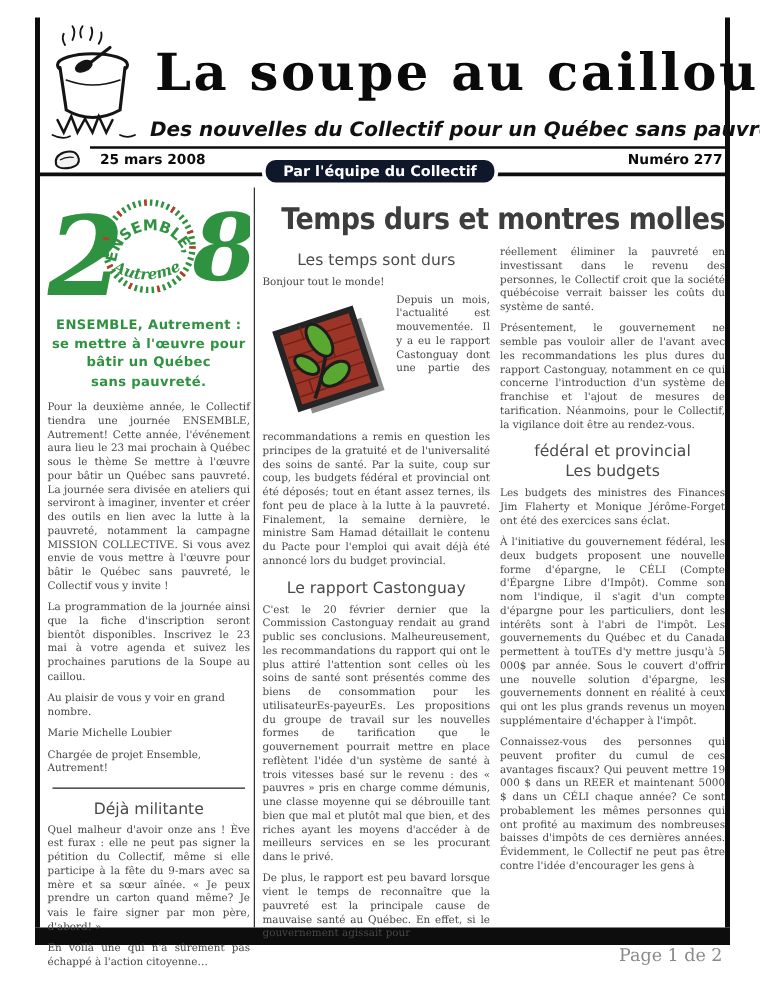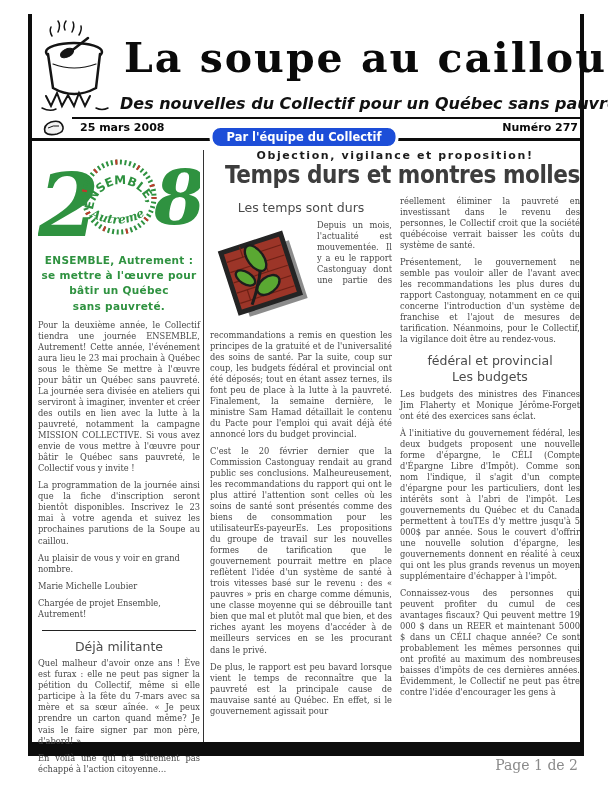--- a/index.html
+++ b/index.html
@@ -12,21 +12,21 @@
       color:#0a0a0a;white-space:nowrap;}
   .masthead-sub{position:absolute;left:120px;top:94px;width:466px;text-align:right;
       font-family:"DejaVu Sans",sans-serif;font-style:italic;font-weight:600;font-size:16px;
       color:#111;white-space:nowrap;}
   .rule-thin{position:absolute;left:72px;top:117px;width:512px;height:2px;background:#0d0d0d;}
   .rule-thick{position:absolute;left:28px;top:138px;width:556px;height:3px;background:#0d0d0d;}
   .date-row{position:absolute;top:121px;font-family:"DejaVu Sans",sans-serif;font-weight:bold;
       font-size:11px;color:#0a0a0a;}
   .date-row.left{left:80px;} .date-row.right{left:430px;width:148px;text-align:right;}
   .badge{position:absolute;left:50%;top:125px;transform:translateX(-50%);
-      background:#1d4ed8;color:#fff;border:3px solid #fff;border-radius:11px;
+      background:#0f172a;color:#fff;border:3px solid #fff;border-radius:11px;
       padding:2px 14px;font-family:"DejaVu Sans",sans-serif;font-weight:bold;font-size:11.5px;
       white-space:nowrap;z-index:5;}
   
   .kicker{position:absolute;left:206px;top:149px;width:378px;text-align:center;
       font-family:"DejaVu Sans",sans-serif;font-weight:bold;font-size:11px;letter-spacing:1.6px;
       color:#1c1c1c;white-space:nowrap;}
   .headline{position:absolute;left:206px;top:161px;width:378px;text-align:center;
       font-family:"DejaVu Sans",sans-serif;font-weight:bold;font-size:24px;letter-spacing:-0.5px;
       color:#3d3d3d;white-space:nowrap;transform:scaleX(0.9);transform-origin:center;}
   
@@ -77,21 +77,20 @@
 
   <svg width="24" height="18" viewBox="0 0 24 18" style="position:absolute;left:42px;top:119px;">
     <path d="M3 13 Q1 6 9 3 Q19 0 21 8 Q22 13 15 15 Q6 17 3 13 Z" fill="#f2f2f2" stroke="#141414" stroke-width="1.6"></path>
     <path d="M6 9 Q11 6 17 7" fill="none" stroke="#141414" stroke-width="1"></path>
   </svg>
   <div class="date-row left">25 mars 2008</div>
   <div class="date-row right">Numéro 277</div>
   <div class="rule-thick"></div>
   <div class="badge">Par l'équipe du Collectif</div>
 
-  <div class="kicker">Objection, vigilance et proposition!</div>
   <div class="headline">Temps durs et montres molles</div>
   <div class="divider-v"></div>
 
   <div class="col col-left">
     <svg width="162" height="96" viewBox="0 0 162 96">
       <defs>
         <path id="arcTop" d="M 55 60 A 28 28 0 0 1 109 52"></path>
         <path id="arcBot" d="M 52 66 Q 80 82 110 64"></path>
       </defs>
       <text x="0" y="86" font-family="DejaVu Serif, serif" font-style="italic" font-weight="bold" font-size="88" fill="#2f9240">2</text>
@@ -111,26 +110,27 @@
       <div>bâtir un Québec</div>
       <div>sans pauvreté.</div>
     </div>
     <p>Pour la deuxième année, le Collectif tiendra une journée ENSEMBLE, Autrement! Cette année, l'événement aura lieu le 23 mai prochain à Québec sous le thème Se mettre à l'œuvre pour bâtir un Québec sans pauvreté. La journée sera divisée en ateliers qui serviront à imaginer, inventer et créer des outils en lien avec la lutte à la pauvreté, notamment la campagne MISSION COLLECTIVE. Si vous avez envie de vous mettre à l'œuvre pour bâtir le Québec sans pauvreté, le Collectif vous y invite !</p>
     <p>La programmation de la journée ainsi que la fiche d'inscription seront bientôt disponibles. Inscrivez le 23 mai à votre agenda et suivez les prochaines parutions de la Soupe au caillou.</p>
     <p class="sig">Au plaisir de vous y voir en grand nombre.</p>
     <p class="sig">Marie Michelle Loubier</p>
     <p class="sig">Chargée de projet Ensemble, Autrement!</p>
     <hr class="hr-left">
     <div class="subhead">Déjà militante</div>
-    <p>Quel malheur d'avoir onze ans ! Ève est furax : elle ne peut pas signer la pétition du Collectif, même si elle participe à la fête du 7-mars avec sa mère et sa sœur aînée. « Je peux prendre un carton quand même? Je vais le faire signer par mon père, d'abord! »</p>
+    <p>Quel malheur d'avoir onze ans ! Ève est furax : elle ne peut pas signer la pétition du Collectif, même si elle participe à la fête du 9-mars avec sa mère et sa sœur aînée. « Je peux prendre un carton quand même? Je vais le faire signer par mon père, d'abord! »</p>
     <p>En voilà une qui n'a sûrement pas échappé à l'action citoyenne…</p>
   </div>
 
   <div class="col col-center">
     <div class="subhead">Les temps sont durs</div>
+    <p style="text-align:left;margin-bottom:3px;">Bonjour tout le monde!</p>
     <svg class="photo-float" viewBox="0 0 104 108">
       <g transform="rotate(-18 52 54)">
         <rect x="24" y="24" width="62" height="62" fill="rgba(0,0,0,0.45)" transform="translate(4 5)"></rect>
         <rect x="20" y="20" width="64" height="64" fill="#9c3528" stroke="#242424" stroke-width="5"></rect>
         <g stroke="#6e2015" stroke-width="1.2">
           <line x1="23" y1="31" x2="81" y2="31"></line>
             <line x1="23" y1="42" x2="81" y2="42"></line>
           <line x1="23" y1="53" x2="81" y2="53"></line>
             <line x1="23" y1="64" x2="81" y2="64"></line>
           <line x1="23" y1="75" x2="81" y2="75"></line>
@@ -138,20 +138,21 @@
             <line x1="60" y1="42" x2="60" y2="53"></line>
           <line x1="34" y1="64" x2="34" y2="75"></line>
         </g>
         <path d="M34 80 Q48 62 56 42" fill="none" stroke="#1d1d1d" stroke-width="3"></path>
         <ellipse cx="52" cy="36" rx="8" ry="15" fill="#5aa832" stroke="#1d1d1d" stroke-width="2.4" transform="rotate(-18 52 36)"></ellipse>
         <ellipse cx="36" cy="52" rx="6" ry="11" fill="#5aa832" stroke="#1d1d1d" stroke-width="2.4" transform="rotate(-40 36 52)"></ellipse>
         <ellipse cx="56" cy="66" rx="13" ry="8" fill="#5aa832" stroke="#1d1d1d" stroke-width="2.4" transform="rotate(-20 56 66)"></ellipse>
       </g>
     </svg>
     <p>Depuis un mois, l'actualité est mouvementée. Il y a eu le rapport Castonguay dont une partie des recommandations a remis en question les principes de la gratuité et de l'universalité des soins de santé. Par la suite, coup sur coup, les budgets fédéral et provincial ont été déposés; tout en étant assez ternes, ils font peu de place à la lutte à la pauvreté. Finalement, la semaine dernière, le ministre Sam Hamad détaillait le contenu du Pacte pour l'emploi qui avait déjà été annoncé lors du budget provincial.</p>
+    <div class="subhead" style="clear:both;margin-top:8px;">Le rapport Castonguay</div>
     <p>C'est le 20 février dernier que la Commission Castonguay rendait au grand public ses conclusions. Malheureusement, les recommandations du rapport qui ont le plus attiré l'attention sont celles où les soins de santé sont présentés comme des biens de consommation pour les utilisateurEs-payeurEs. Les propositions du groupe de travail sur les nouvelles formes de tarification que le gouvernement pourrait mettre en place reflètent l'idée d'un système de santé à trois vitesses basé sur le revenu : des « pauvres » pris en charge comme démunis, une classe moyenne qui se débrouille tant bien que mal et plutôt mal que bien, et des riches ayant les moyens d'accéder à de meilleurs services en se les procurant dans le privé.</p>
     <p>De plus, le rapport est peu bavard lorsque vient le temps de reconnaître que la pauvreté est la principale cause de mauvaise santé au Québec. En effet, si le gouvernement agissait pour</p>
   </div>
 
   <div class="col col-right">
     <p>réellement éliminer la pauvreté en investissant dans le revenu des personnes, le Collectif croit que la société québécoise verrait baisser les coûts du système de santé.</p>
     <p>Présentement, le gouvernement ne semble pas vouloir aller de l'avant avec les recommandations les plus dures du rapport Castonguay, notamment en ce qui concerne l'introduction d'un système de franchise et l'ajout de mesures de tarification. Néanmoins, pour le Collectif, la vigilance doit être au rendez-vous.</p>
     <div class="subhead" style="margin-top:8px;">
       <div>fédéral et provincial</div>
       <div>Les budgets</div>

